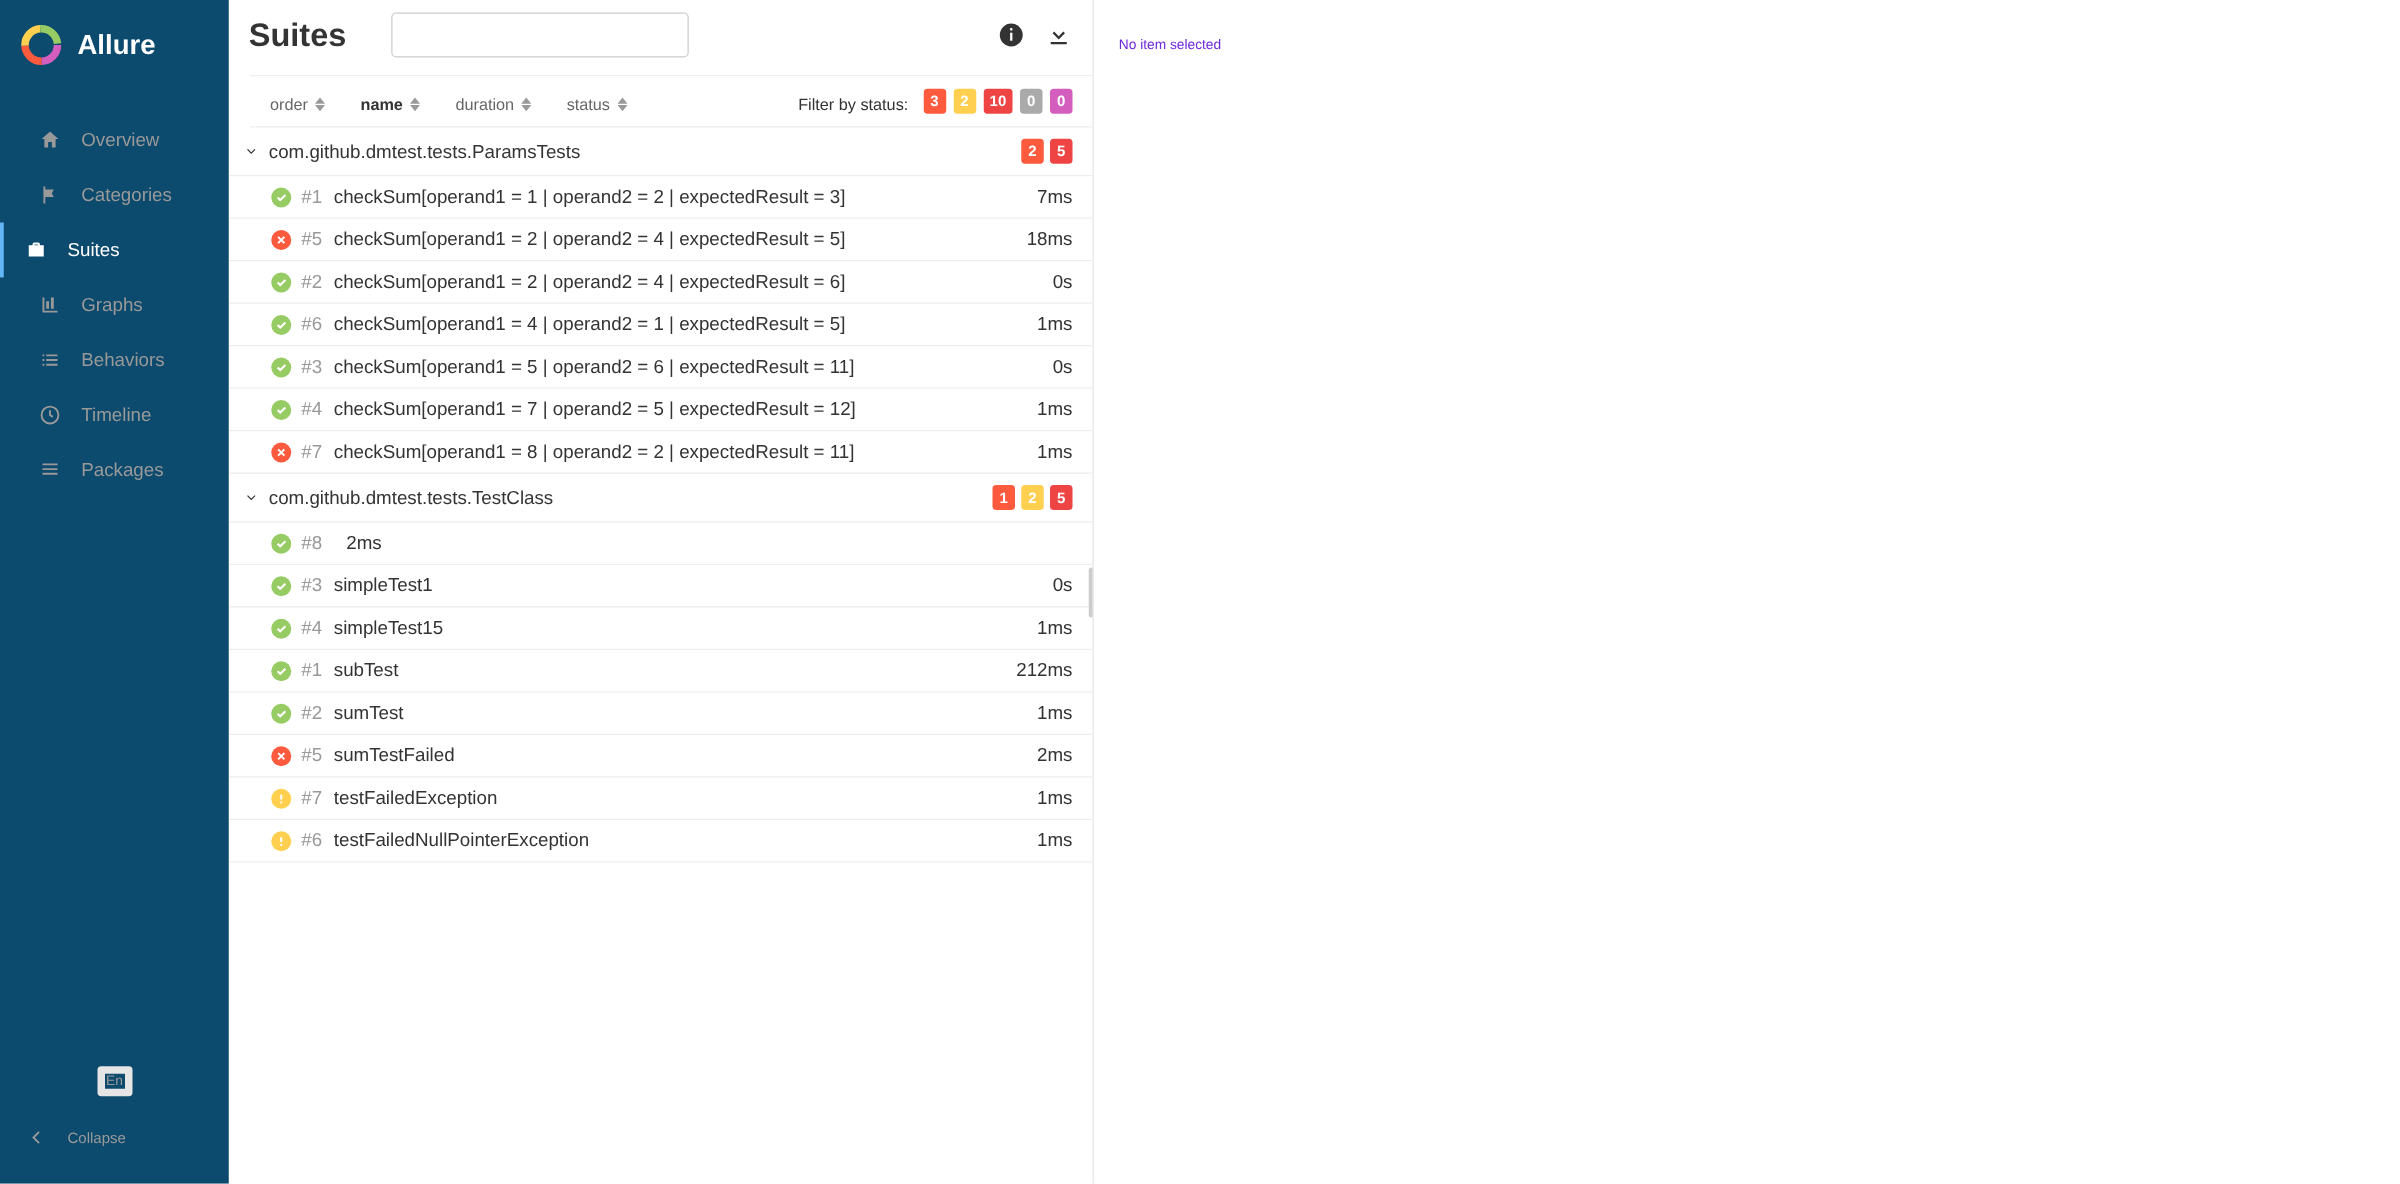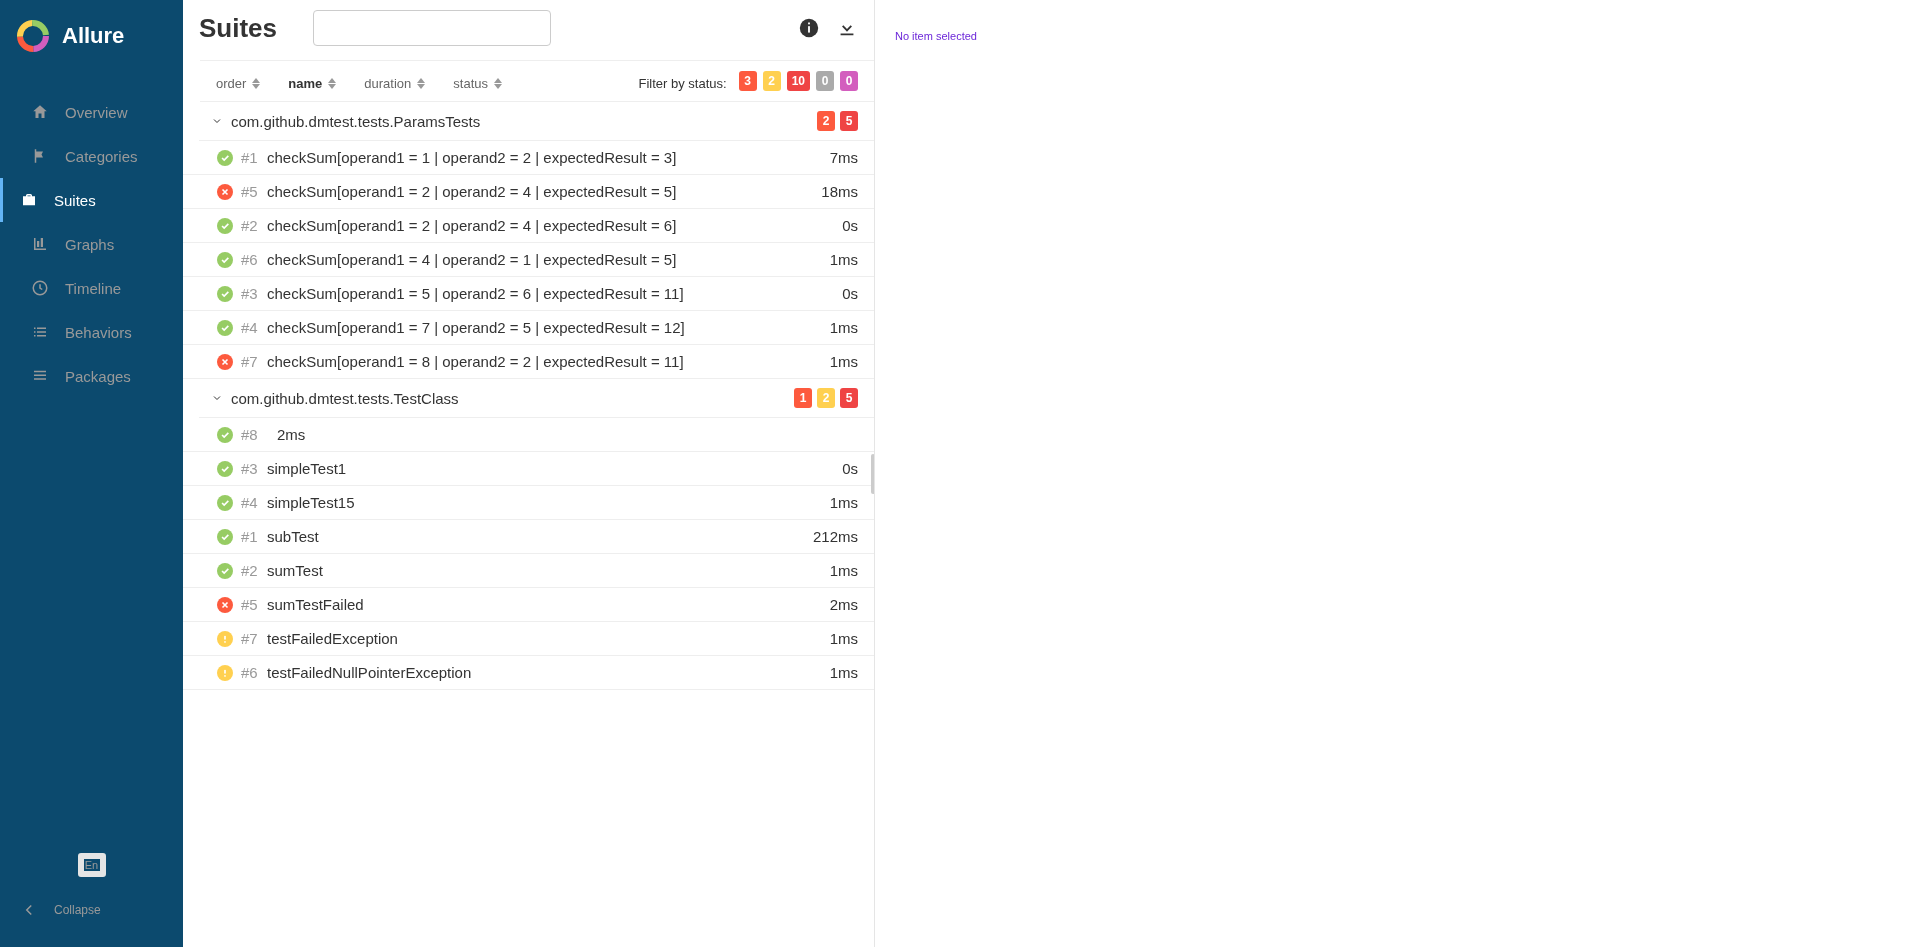--- a/index.html
+++ b/index.html
@@ -42,21 +42,21 @@
   .filter-label { color: #333; margin-right: 6px; }
   .status-badge { min-width: 18px; height: 20px; padding: 0 5px; border-radius: 3px; color: #fff; font-size: 12px; font-weight: 700; display: inline-flex; align-items: center; justify-content: center; margin-left: 2px; cursor: pointer; }
   .bg-failed { background: #fd5a3e; }
   .bg-broken { background: #ffd050; }
   .bg-passed { background: #ef4444; }
   .bg-skipped { background: #aaa; }
   .bg-unknown { background: #d35ebe; }
   
   
   .tree { overflow-y: auto; flex: 1; }
-  .suite-row { display: flex; align-items: center; padding: 9px 16px 9px 12px; border-bottom: 1px solid #eee; cursor: pointer; font-size: 15px; margin-left: 16px; }
+  .suite-row { display: flex; align-items: center; padding: 9px 16px 9px 12px; border-bottom: 1px solid #eee; cursor: pointer; font-size: 15px; }
   .chevron { width: 14px; display: inline-flex; margin-right: 6px; }
   .chevron svg { width: 12px; height: 12px; }
   .suite-name { flex: 1; }
   .suite-badges { display: flex; gap: 3px; }
   .test-row { display: flex; align-items: center; padding: 8px 16px 8px 34px; border-bottom: 1px solid #eee; cursor: pointer; font-size: 15px; }
   .status-icon { width: 16px; height: 16px; border-radius: 50%; display: inline-flex; align-items: center; justify-content: center; flex-shrink: 0; margin-right: 8px; }
   .status-icon.passed { background: #97cc64; }
   .status-icon.failed { background: #fd5a3e; }
   .status-icon.broken { background: #ffd050; }
   .status-icon svg { width: 10px; height: 10px; }
@@ -110,34 +110,34 @@
     <div class="nav-item">
       <span class="nav-icon">
           <svg viewBox="0 0 24 24" fill="currentColor">
             <path d="M4 20V4h2v14h14v2H4zm4-4h3V8H8v8zm5 0h3V4h-3v12z"></path>
           </svg>
         </span>
       <span>Graphs</span>
     </div>
     <div class="nav-item">
       <span class="nav-icon">
+          <svg viewBox="0 0 24 24" fill="currentColor">
+            <path d="M4 6h2v2H4zm4 0h12v2H8zM4 11h2v2H4zm4 0h12v2H8zM4 16h2v2H4zm4 0h12v2H8z"></path>
+          </svg>
+        </span>
+      <span>Behaviors</span>
+    </div>
+    <div class="nav-item">
+      <span class="nav-icon">
           <svg viewBox="0 0 24 24" fill="none" stroke="currentColor" stroke-width="2">
             <circle cx="12" cy="12" r="9"></circle>
             <path d="M12 7v5l3 2"></path>
           </svg>
         </span>
       <span>Timeline</span>
-    </div>
-    <div class="nav-item">
-      <span class="nav-icon">
-          <svg viewBox="0 0 24 24" fill="currentColor">
-            <path d="M4 6h2v2H4zm4 0h12v2H8zM4 11h2v2H4zm4 0h12v2H8zM4 16h2v2H4zm4 0h12v2H8z"></path>
-          </svg>
-        </span>
-      <span>Behaviors</span>
     </div>
     <div class="nav-item">
       <span class="nav-icon">
           <svg viewBox="0 0 24 24" fill="currentColor">
             <path d="M4 5h16v2H4zm0 5h16v2H4zm0 5h16v2H4z"></path>
           </svg>
         </span>
       <span>Packages</span>
     </div>
   </nav>

